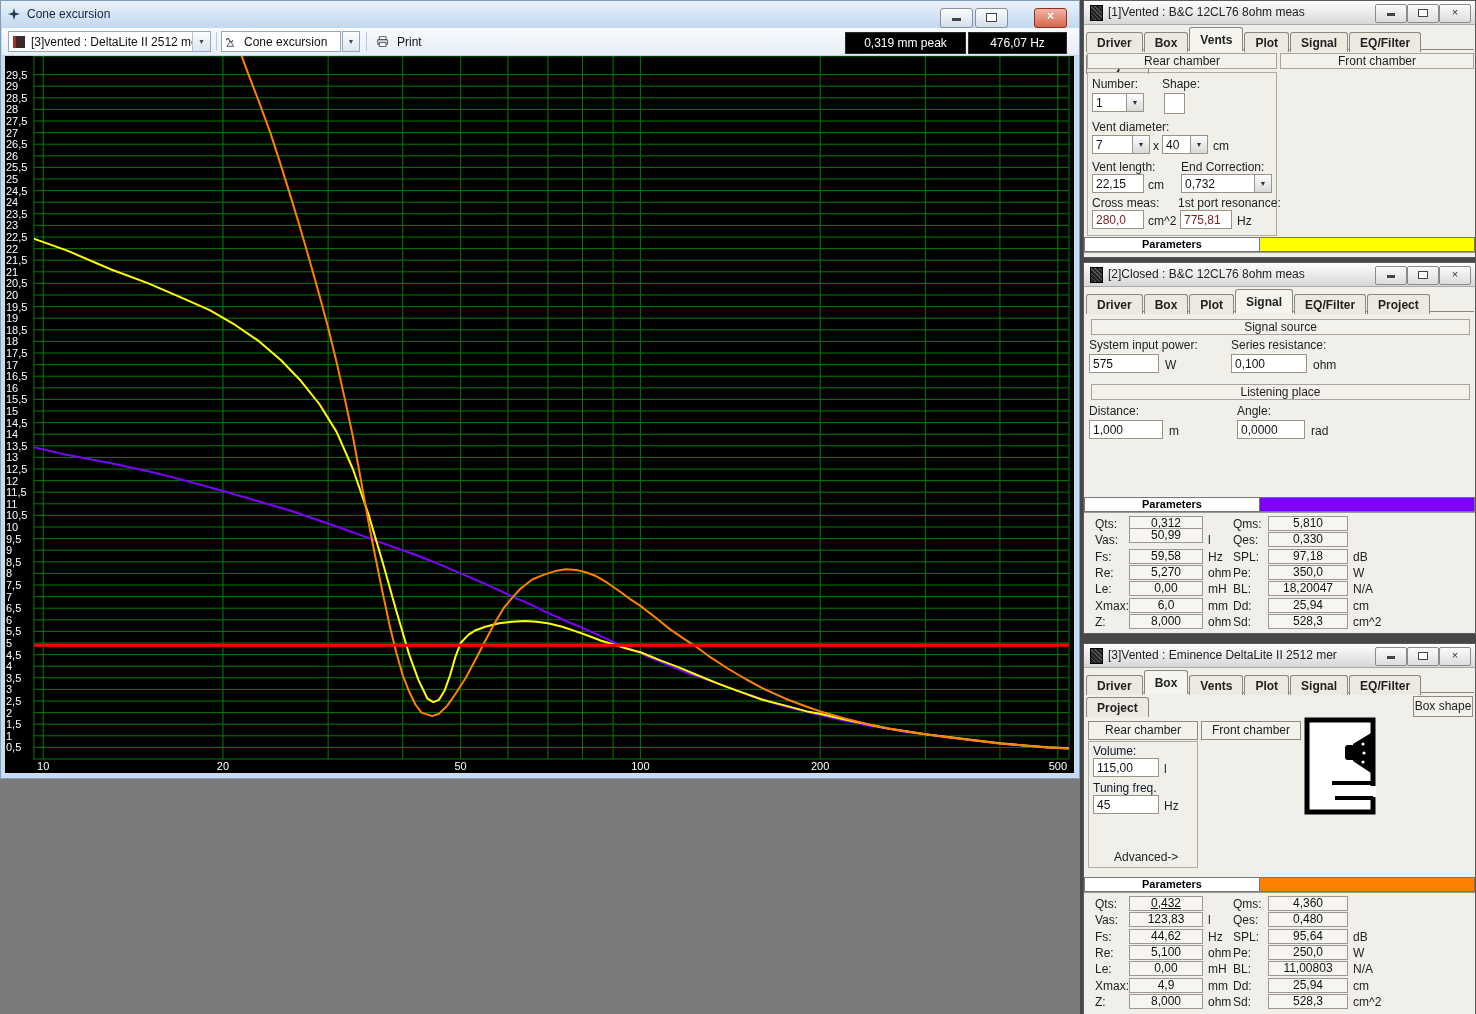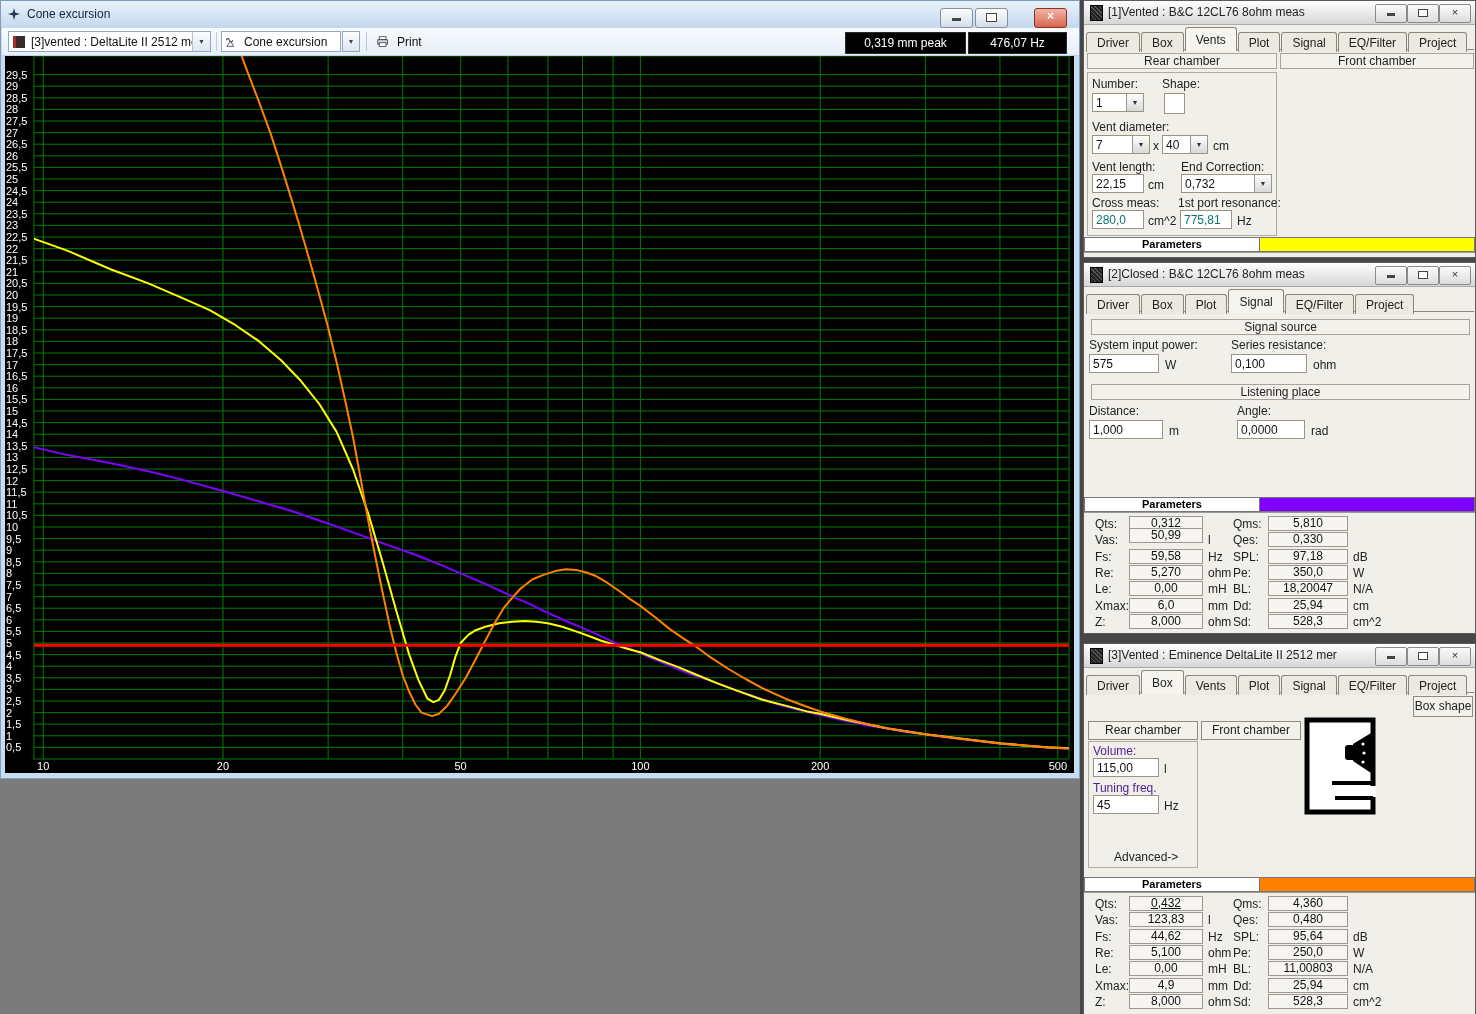--- a/index.html
+++ b/index.html
@@ -48,29 +48,29 @@
   .doc-icon{position:absolute;left:6px;top:4px;width:11px;height:14px;background:#222;
     background-image:repeating-linear-gradient(45deg,#555 0 1px,#222 1px 3px);border:1px solid #000;}
   .win-btn{position:absolute;top:3px;width:30px;height:17px;border-radius:2px;
     border:1px solid #8a8a8a;background:linear-gradient(#fbfbfb,#dcdcdc);
     text-align:center;line-height:14px;font-size:11px;color:#333;}
   .win-btn .mingl{display:inline-block;width:8px;height:3px;background:#444;margin-top:8px;}
   .win-btn .maxgl{display:inline-block;width:8px;height:6px;border:1px solid #444;margin-top:4px;background:#fff;}
   .tabs{position:absolute;left:2px;top:26px;width:388px;height:22px;border-bottom:1px solid #8a887c;}
   .tab{display:inline-block;position:relative;margin-right:1px;padding:3px 10px 2px 10px;
     font-size:12px;color:#222;background:#ece9e0;border:1px solid #8a887c;border-bottom:none;
-    border-radius:3px 3px 0 0;top:3px;}
+    border-radius:3px 3px 0 0;top:3px;font-weight:bold;}
   .tab.active{background:#f6f4ef;top:0;padding-top:5px;padding-bottom:4px;z-index:3;}
   .hdr-bar{position:absolute;height:16px;background:#f3f1ec;border:1px solid #a8a49a;
     box-sizing:border-box;text-align:center;font-size:12px;color:#222;line-height:14px;}
   .lbl{position:absolute;font-size:12px;color:#222;white-space:nowrap;}
-  .lbl.blue{color:#4c1d95;}
+  .lbl.blue{color:#0f172a;}
   .inp{position:absolute;height:19px;background:#fff;border:1px solid #9a9484;
     box-sizing:border-box;font-size:12px;color:#111;padding:2px 3px;white-space:nowrap;}
-  .inp.dis{color:#0f766e;}
+  .inp.dis{color:#7f1d1d;}
   .cmb .arr2{position:absolute;right:0;top:0;width:16px;height:17px;
     background:linear-gradient(#fdfdfd,#d9d9d9);border-left:1px solid #9a9484;
     text-align:center;font-size:7px;line-height:17px;color:#333;}
   .groupbox{position:absolute;border:1px solid #b0aca0;box-sizing:border-box;}
   .btn{position:absolute;background:#f3f1ec;border:1px solid #8f8b80;box-sizing:border-box;
     text-align:center;font-size:12px;color:#222;}
   .params-hdr{position:absolute;left:0;height:16px;width:100%;background:#9a9a9a;}
   .params-hdr .white{position:absolute;left:0;top:0;width:176px;height:15px;background:#fff;
     border:1px solid #777;box-sizing:border-box;text-align:center;
     font-size:11px;font-weight:bold;color:#000;line-height:13px;}

